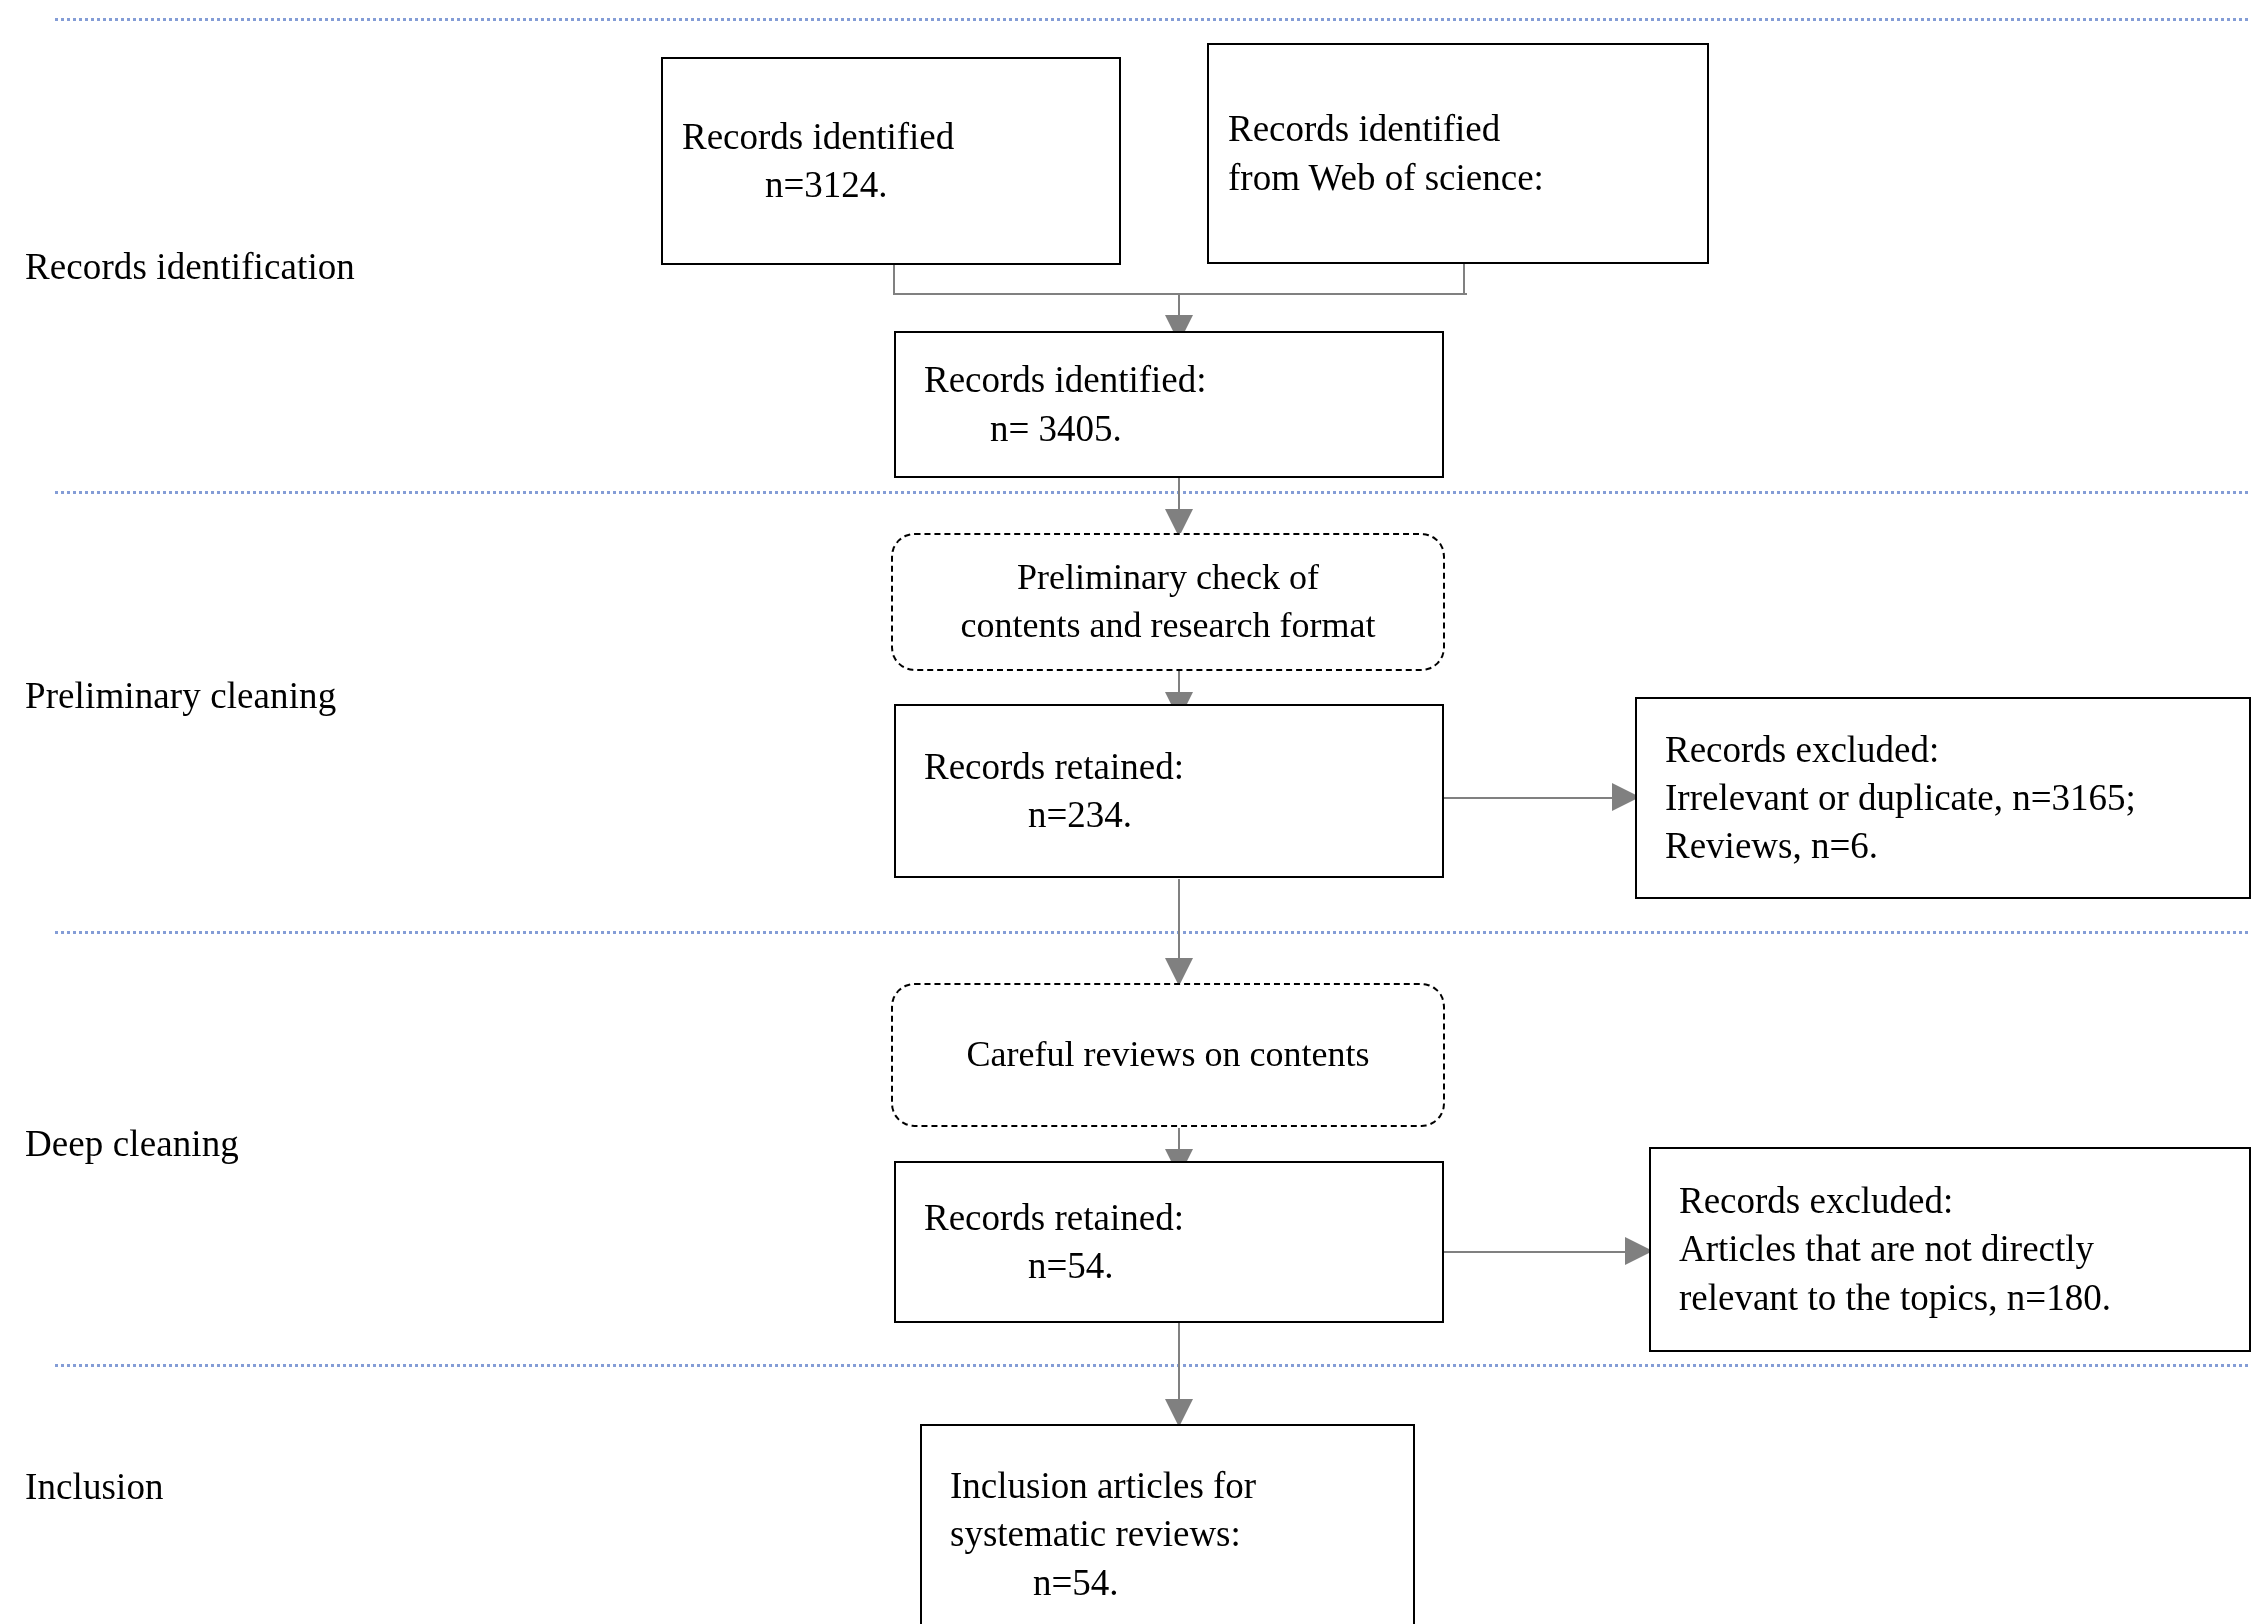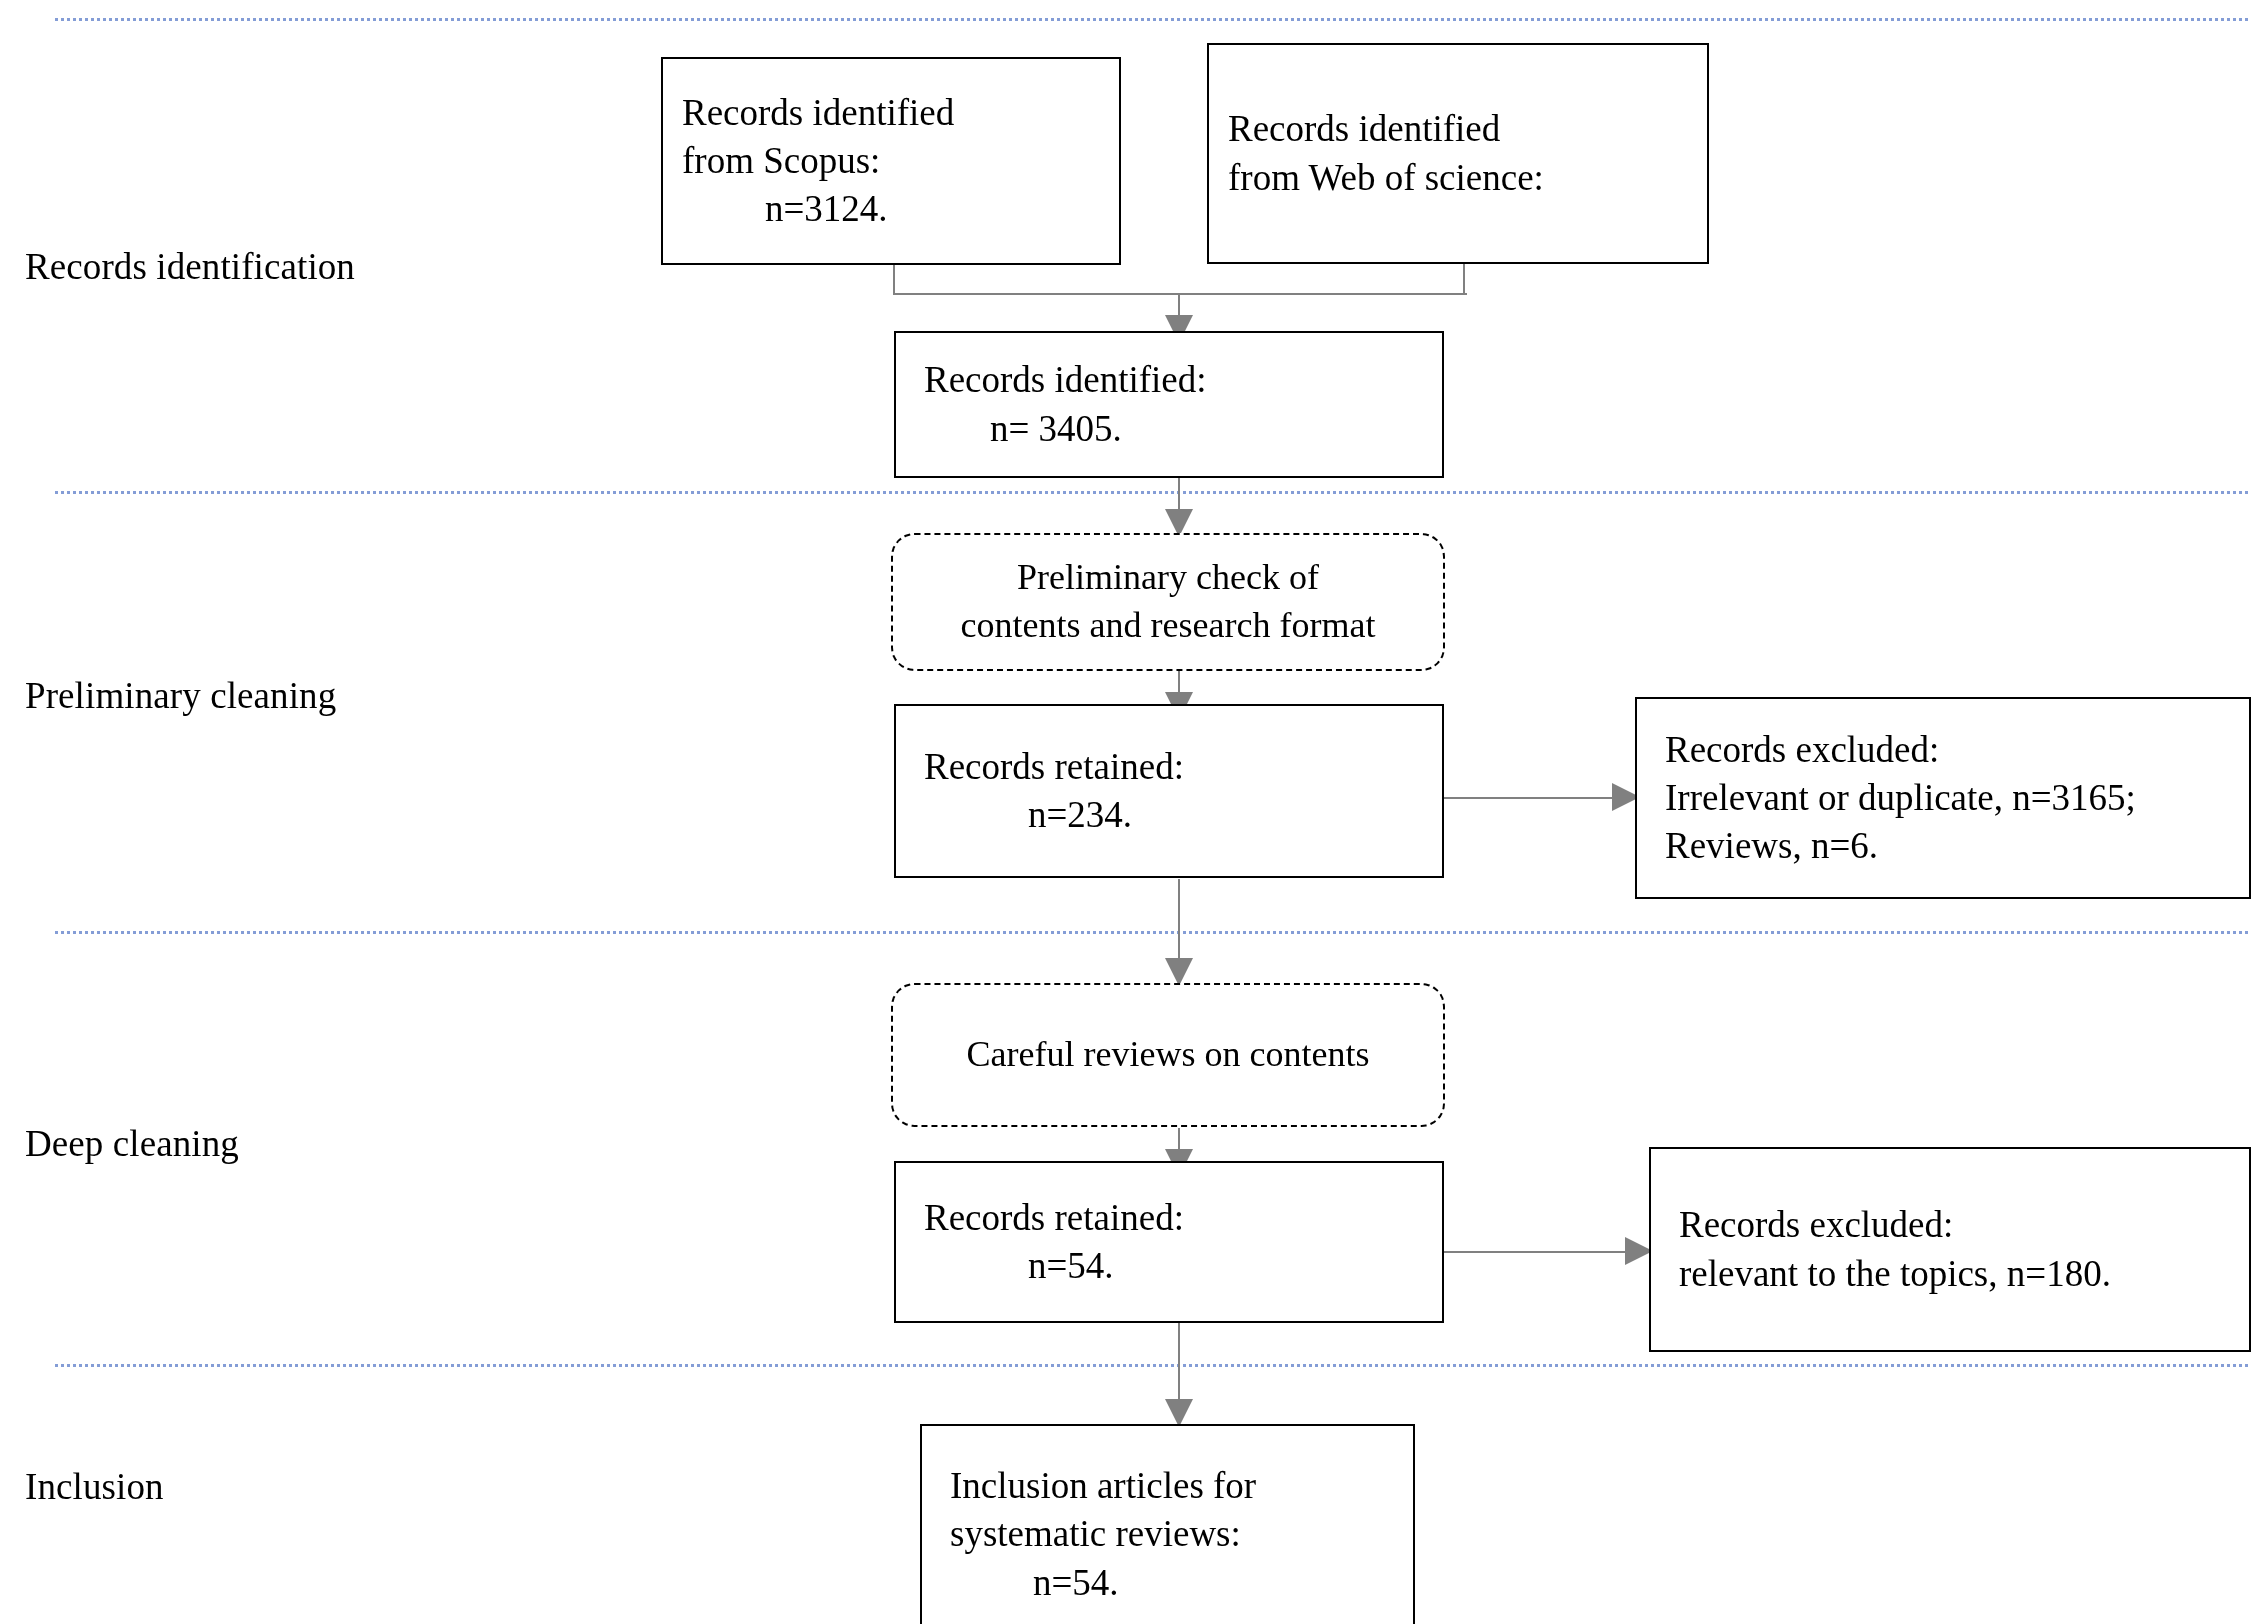--- a/index.html
+++ b/index.html
@@ -129,21 +129,20 @@
   <div class="arrow-down" style="left:1165px; top:1149px;"></div>
 
   <div class="hline" style="left:1443px; top:1251px; width:208px;"></div>
   <div class="arrow-right" style="left:1625px; top:1237px;"></div>
 
   <div class="vline" style="left:1178px; top:1323px; height:102px;"></div>
   <div class="arrow-down" style="left:1165px; top:1399px;"></div>
 
   <div class="box pad-left" style="left:661px; top:57px; width:460px; height:208px;">
     <span class="line">Records identified</span>
-    <span class="line">from Scopus:</span>
     <span class="line indent-sm">n=3124.</span>
   </div>
 
   <div class="box pad-left" style="left:1207px; top:43px; width:502px; height:221px;">
     <span class="line">Records identified</span>
     <span class="line">from Web of science:</span>
   </div>
 
   <div class="box pad-left2" style="left:894px; top:331px; width:550px; height:147px;">
     <span class="line">Records identified:</span>
@@ -170,20 +169,21 @@
     <span class="line center">Careful reviews on contents</span>
   </div>
 
   <div class="box pad-left2" style="left:894px; top:1161px; width:550px; height:162px;">
     <span class="line">Records retained:</span>
     <span class="line indent">n=54.</span>
   </div>
 
   <div class="box pad-left2" style="left:1649px; top:1147px; width:602px; height:205px;">
     <span class="line">Records excluded:</span>
+    <span class="line">Articles that are not directly</span>
     <span class="line">relevant to the topics, n=180.</span>
   </div>
 
   <div class="box pad-left2" style="left:920px; top:1424px; width:495px; height:221px;">
     <span class="line">Inclusion articles for</span>
     <span class="line">systematic reviews:</span>
     <span class="line indent-sm">n=54.</span>
   </div>
 
 </div>

